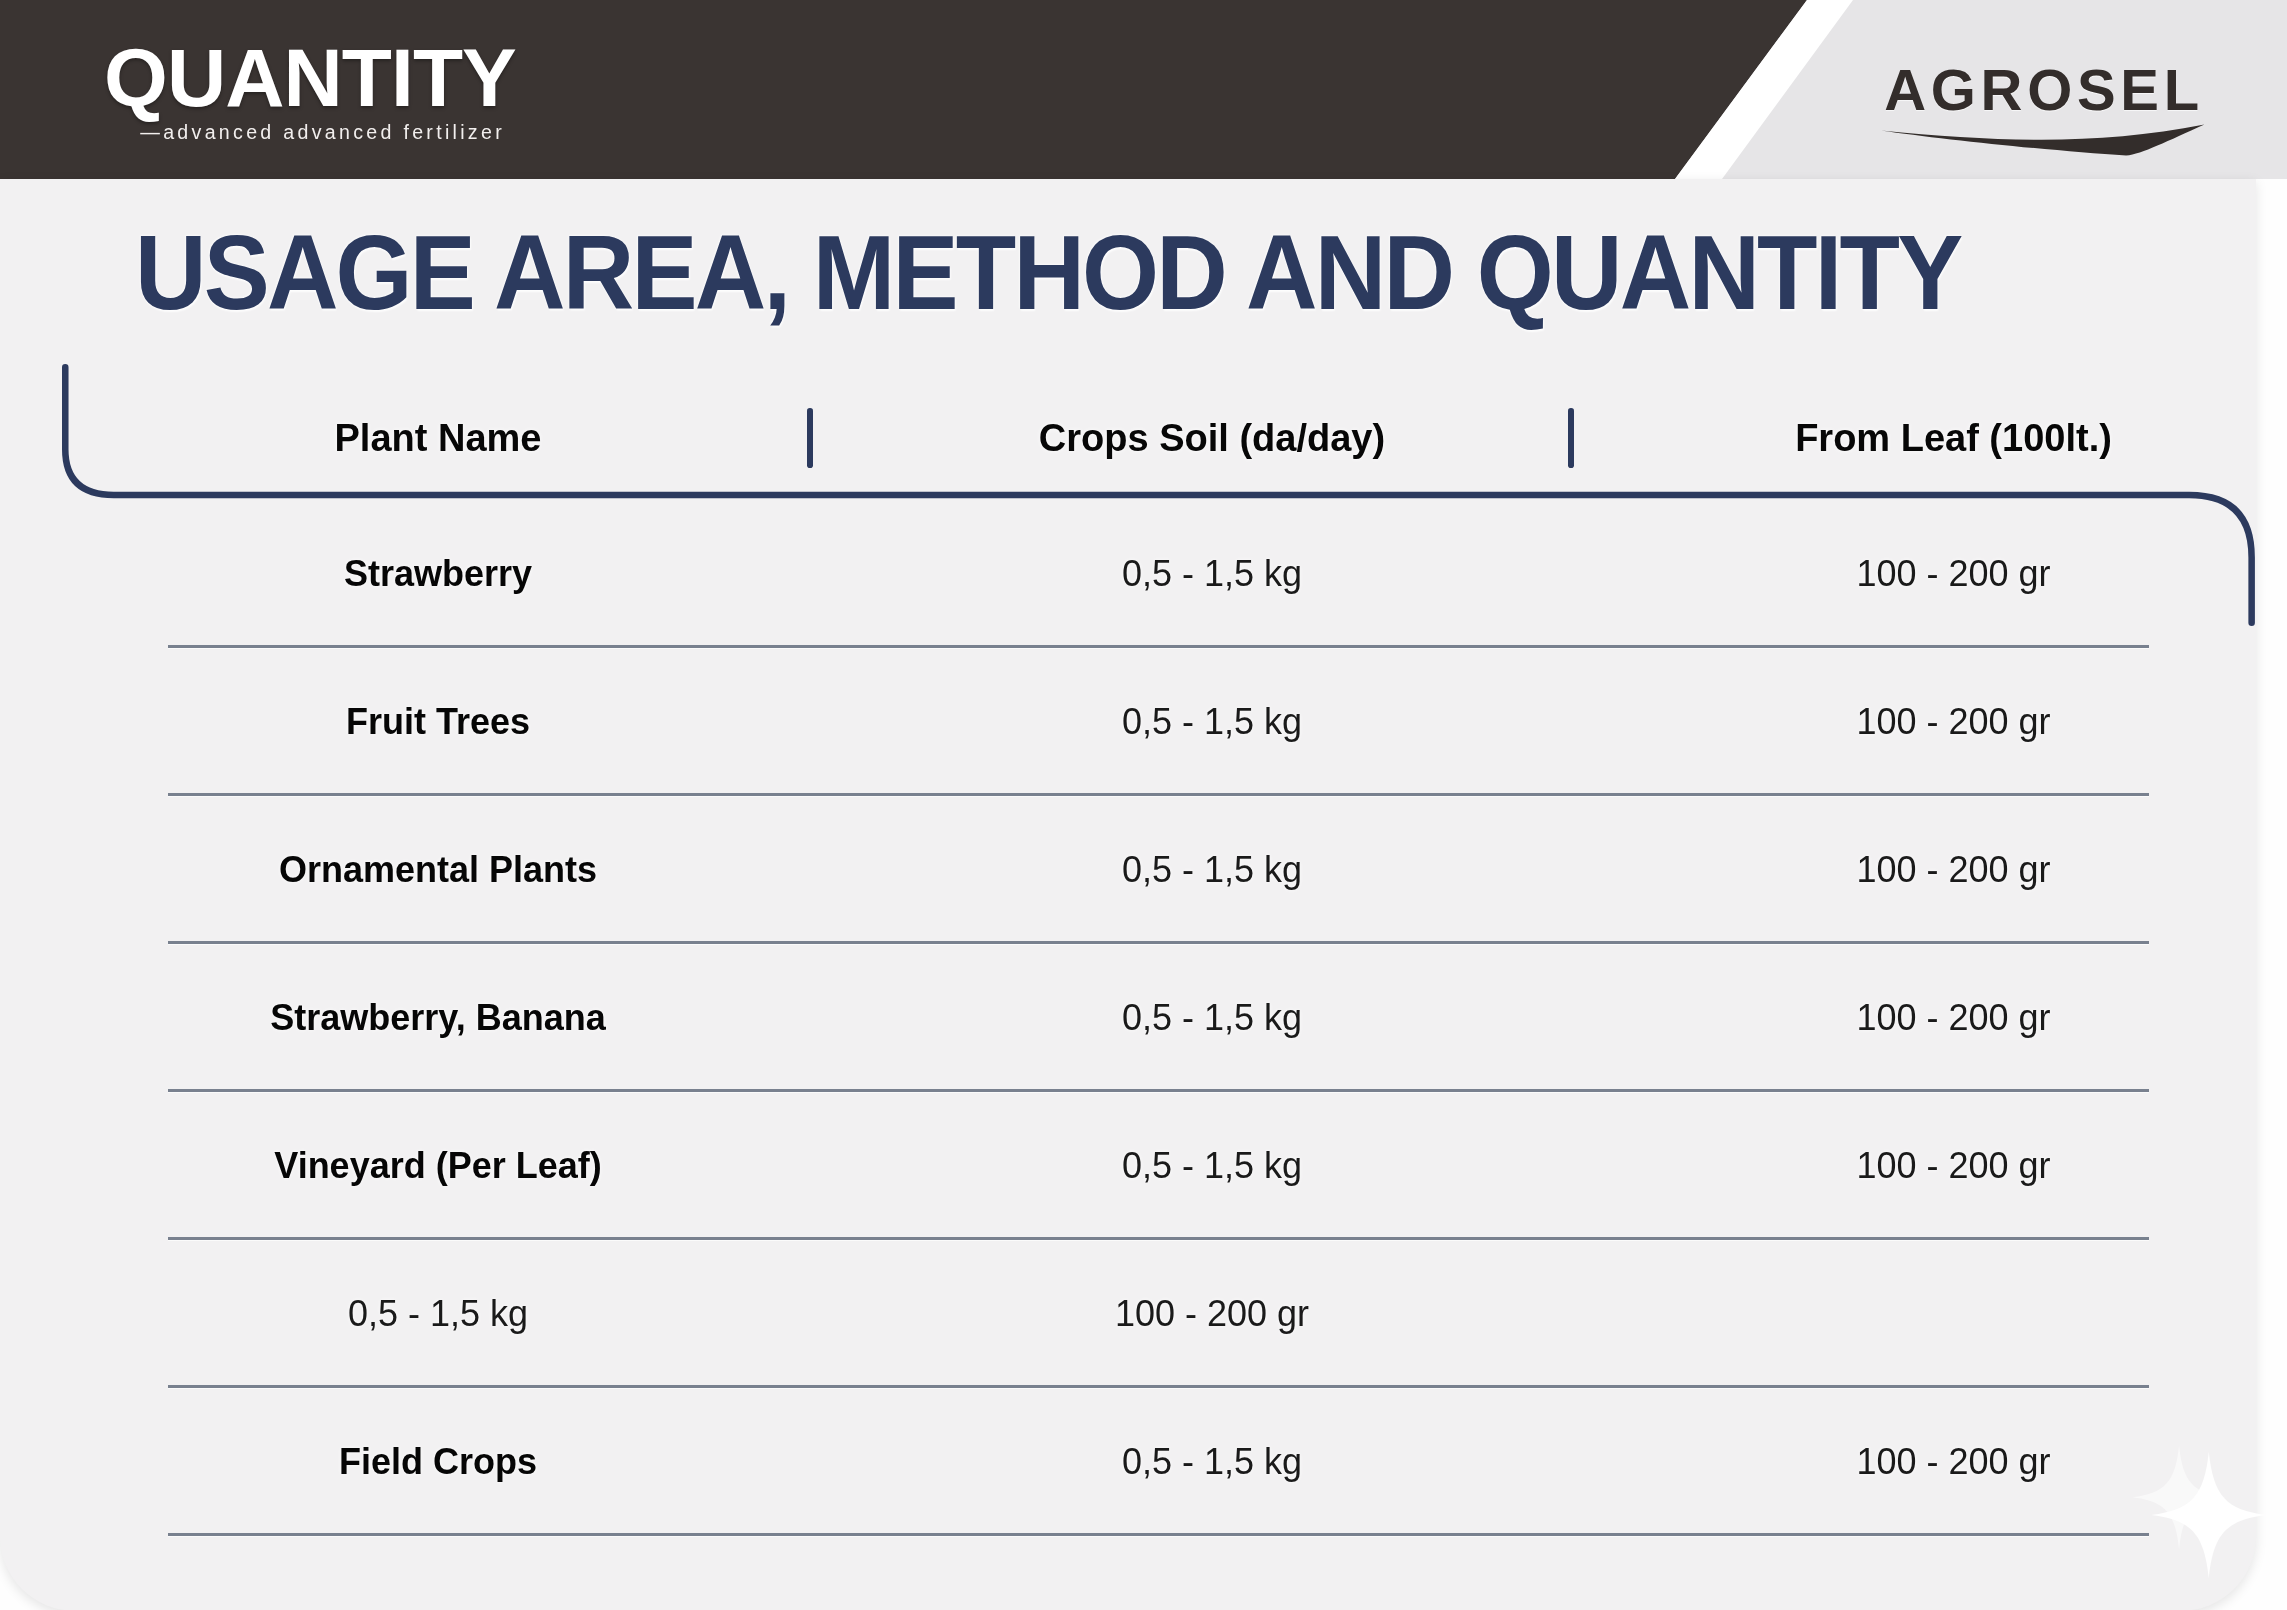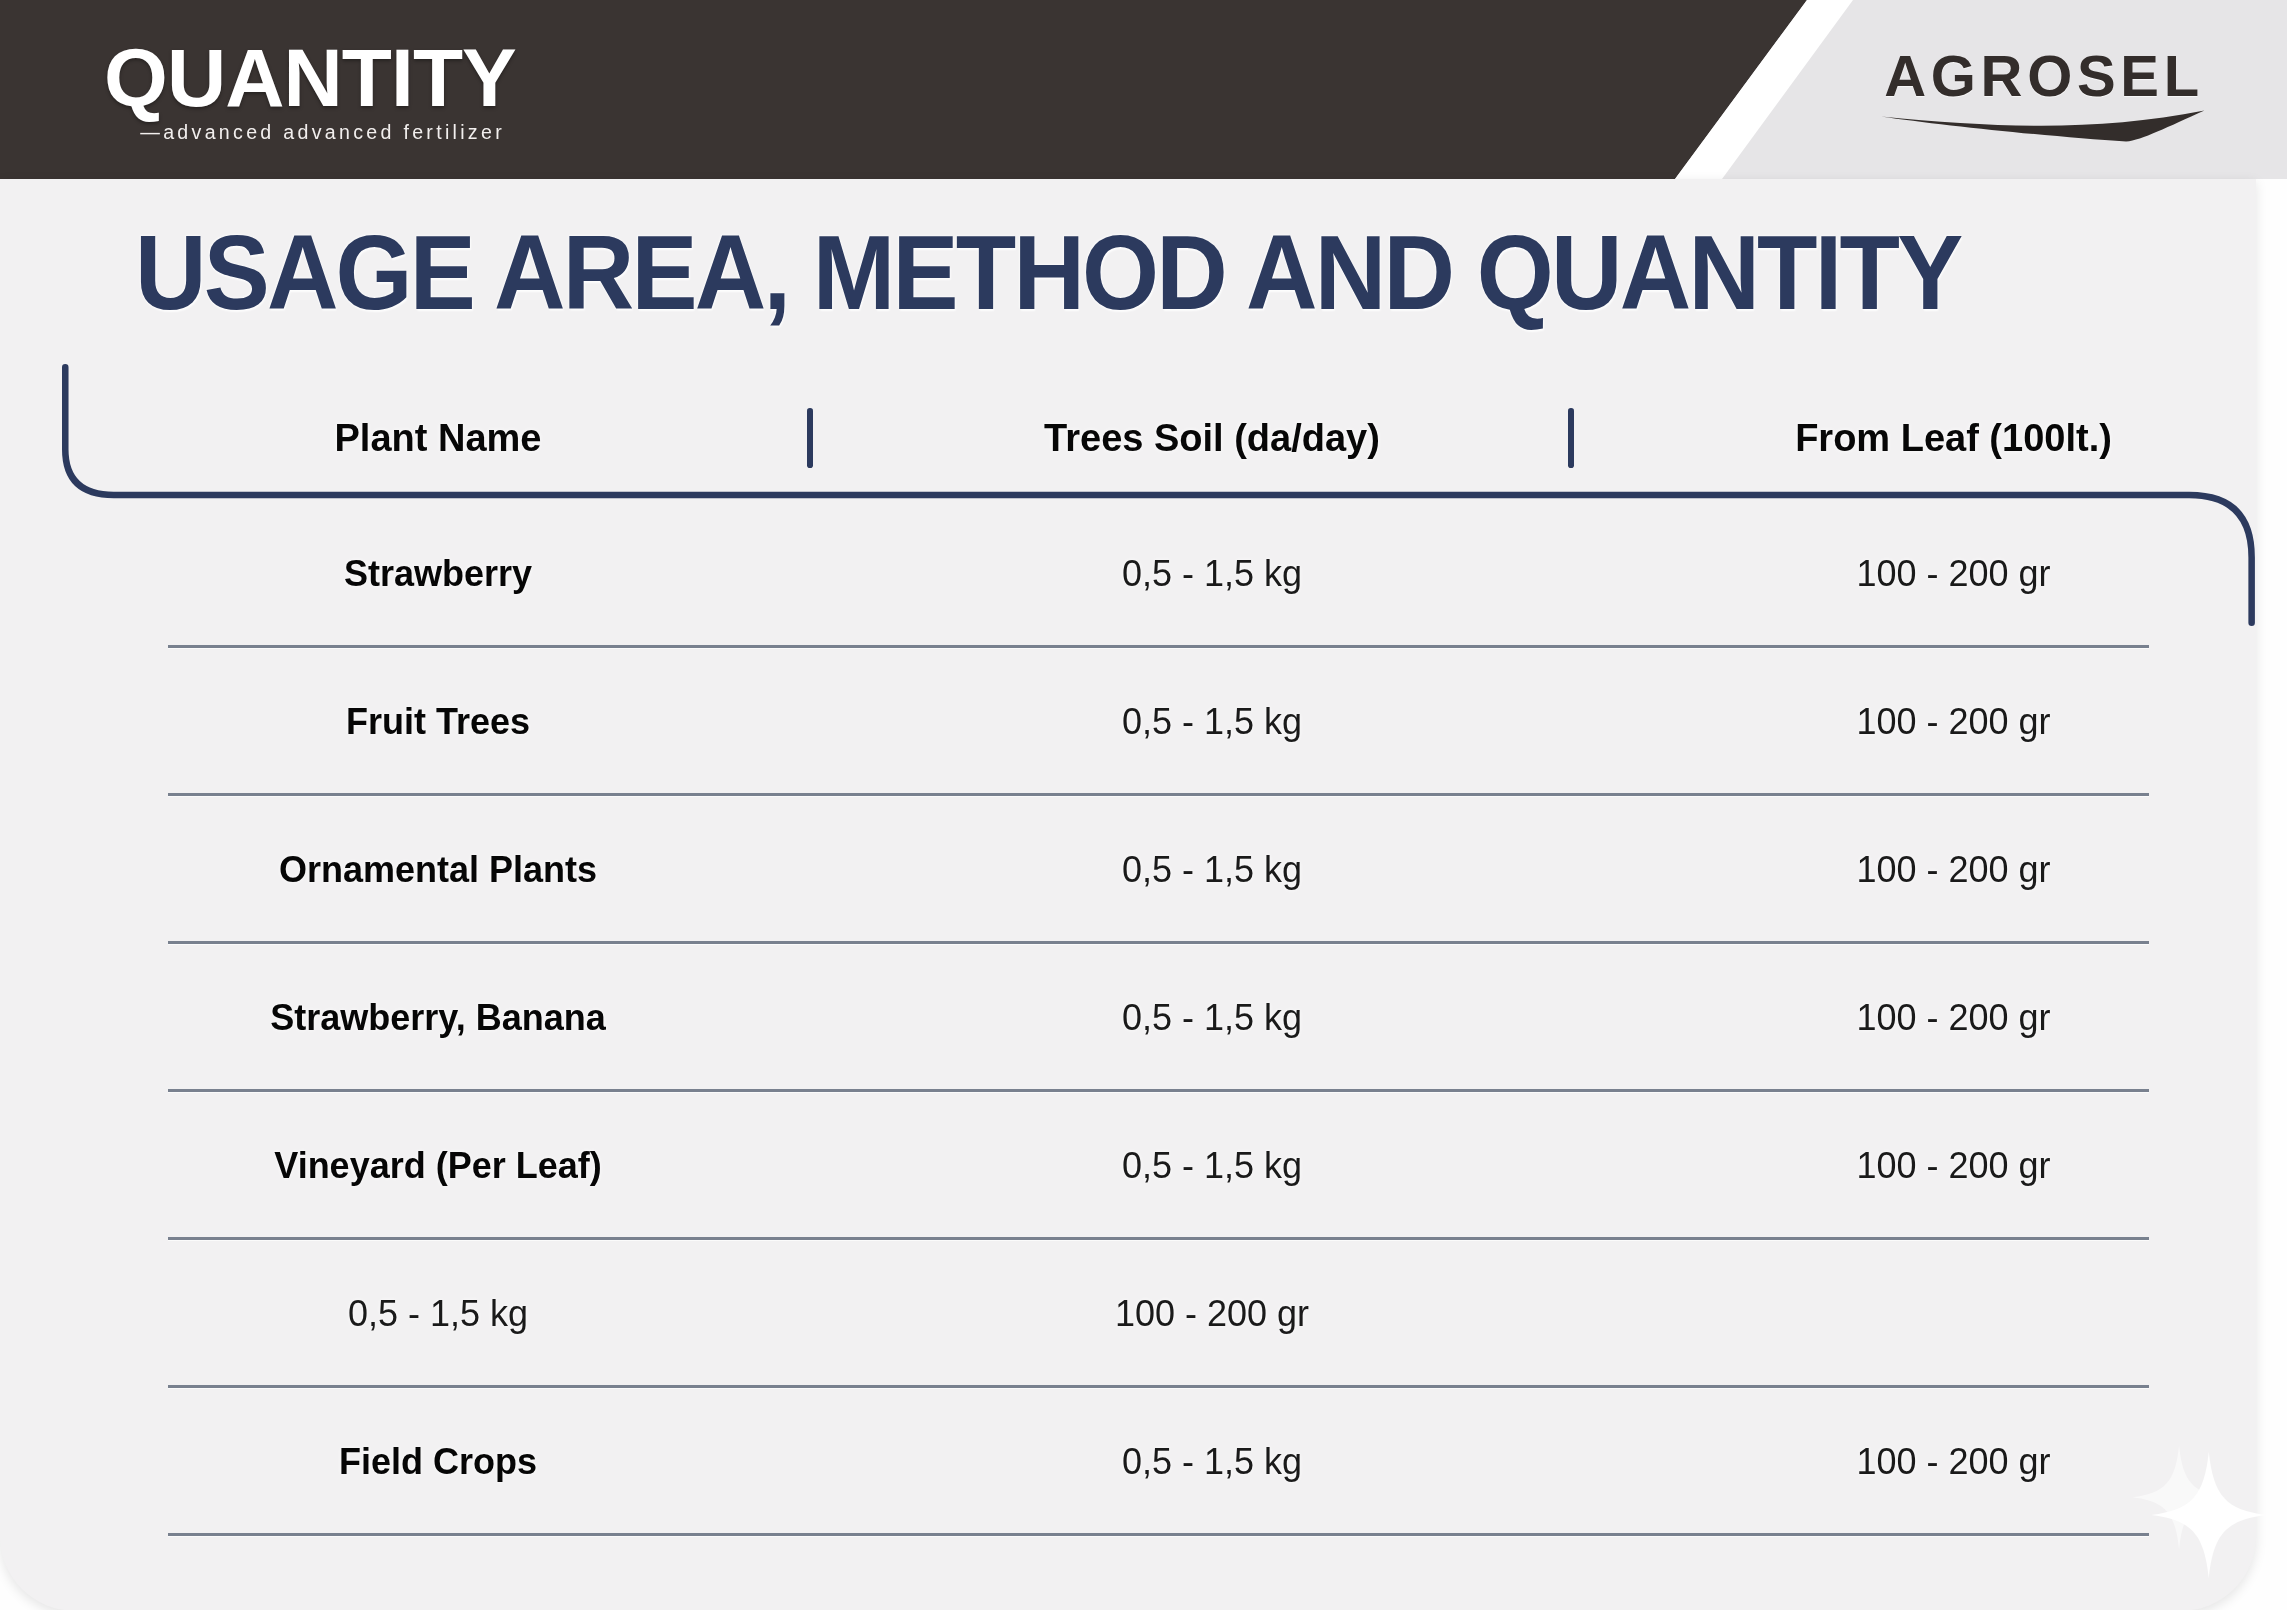--- a/index.html
+++ b/index.html
@@ -45,21 +45,21 @@
   .brand-name{
     font-size:82px;font-weight:bold;letter-spacing:-0.9px;
     color:#fff;line-height:1.0;text-align:left;
     text-shadow:0 1.9px 3.7px rgba(0,0,0,.35);
   }
   .brand-tag{
     font-size:19.6px;letter-spacing:3.3px;color:#f2efee;
     margin-top:1.9px;white-space:nowrap;
   }
   .partner{
-    position:absolute;left:1876px;top:47px;width:336px;text-align:center;
+    position:absolute;left:1876px;top:61px;width:336px;text-align:center;
   }
   .partner-name{
     font-size:58px;font-weight:bold;letter-spacing:4.7px;
     color:var(--logo-dark);line-height:1.0;
     text-shadow:0 0.9px 0.9px rgba(255,255,255,.7);
   }
   .partner-swoosh{display:block;margin:3.7px auto 0 auto;width:326px;height:37px;}
 
   
   .card{
@@ -140,21 +140,21 @@
   <main class="card">
 
     <h1 class="title">USAGE AREA, METHOD AND QUANTITY</h1>
 
     <svg class="bracket" viewBox="0 0 2454 1536" preserveAspectRatio="none">
       <path d="M 70 202 L 70 290 Q 70 339 122 339 L 2348 339 Q 2415 339 2415 406 L 2415 476" fill="none" stroke="#2c3a5e" stroke-width="7" stroke-linecap="round"></path>
     </svg>
 
     <div class="thead">
       <div class="th">Plant Name</div>
-      <div class="th">Trees Soil (da/day)</div>
+      <div class="th">Crops Soil (da/day)</div>
       <div class="th">From Leaf (100lt.)</div>
     </div>
     <div class="th-div th-div1"></div>
     <div class="th-div th-div2"></div>
 
     <div class="tbody" id="tbody">
   <div class="trow">
     <div class="td plant">Strawberry</div>
     <div class="td soil">0,5 - 1,5 kg</div>
     <div class="td leaf">100 - 200 gr</div>

